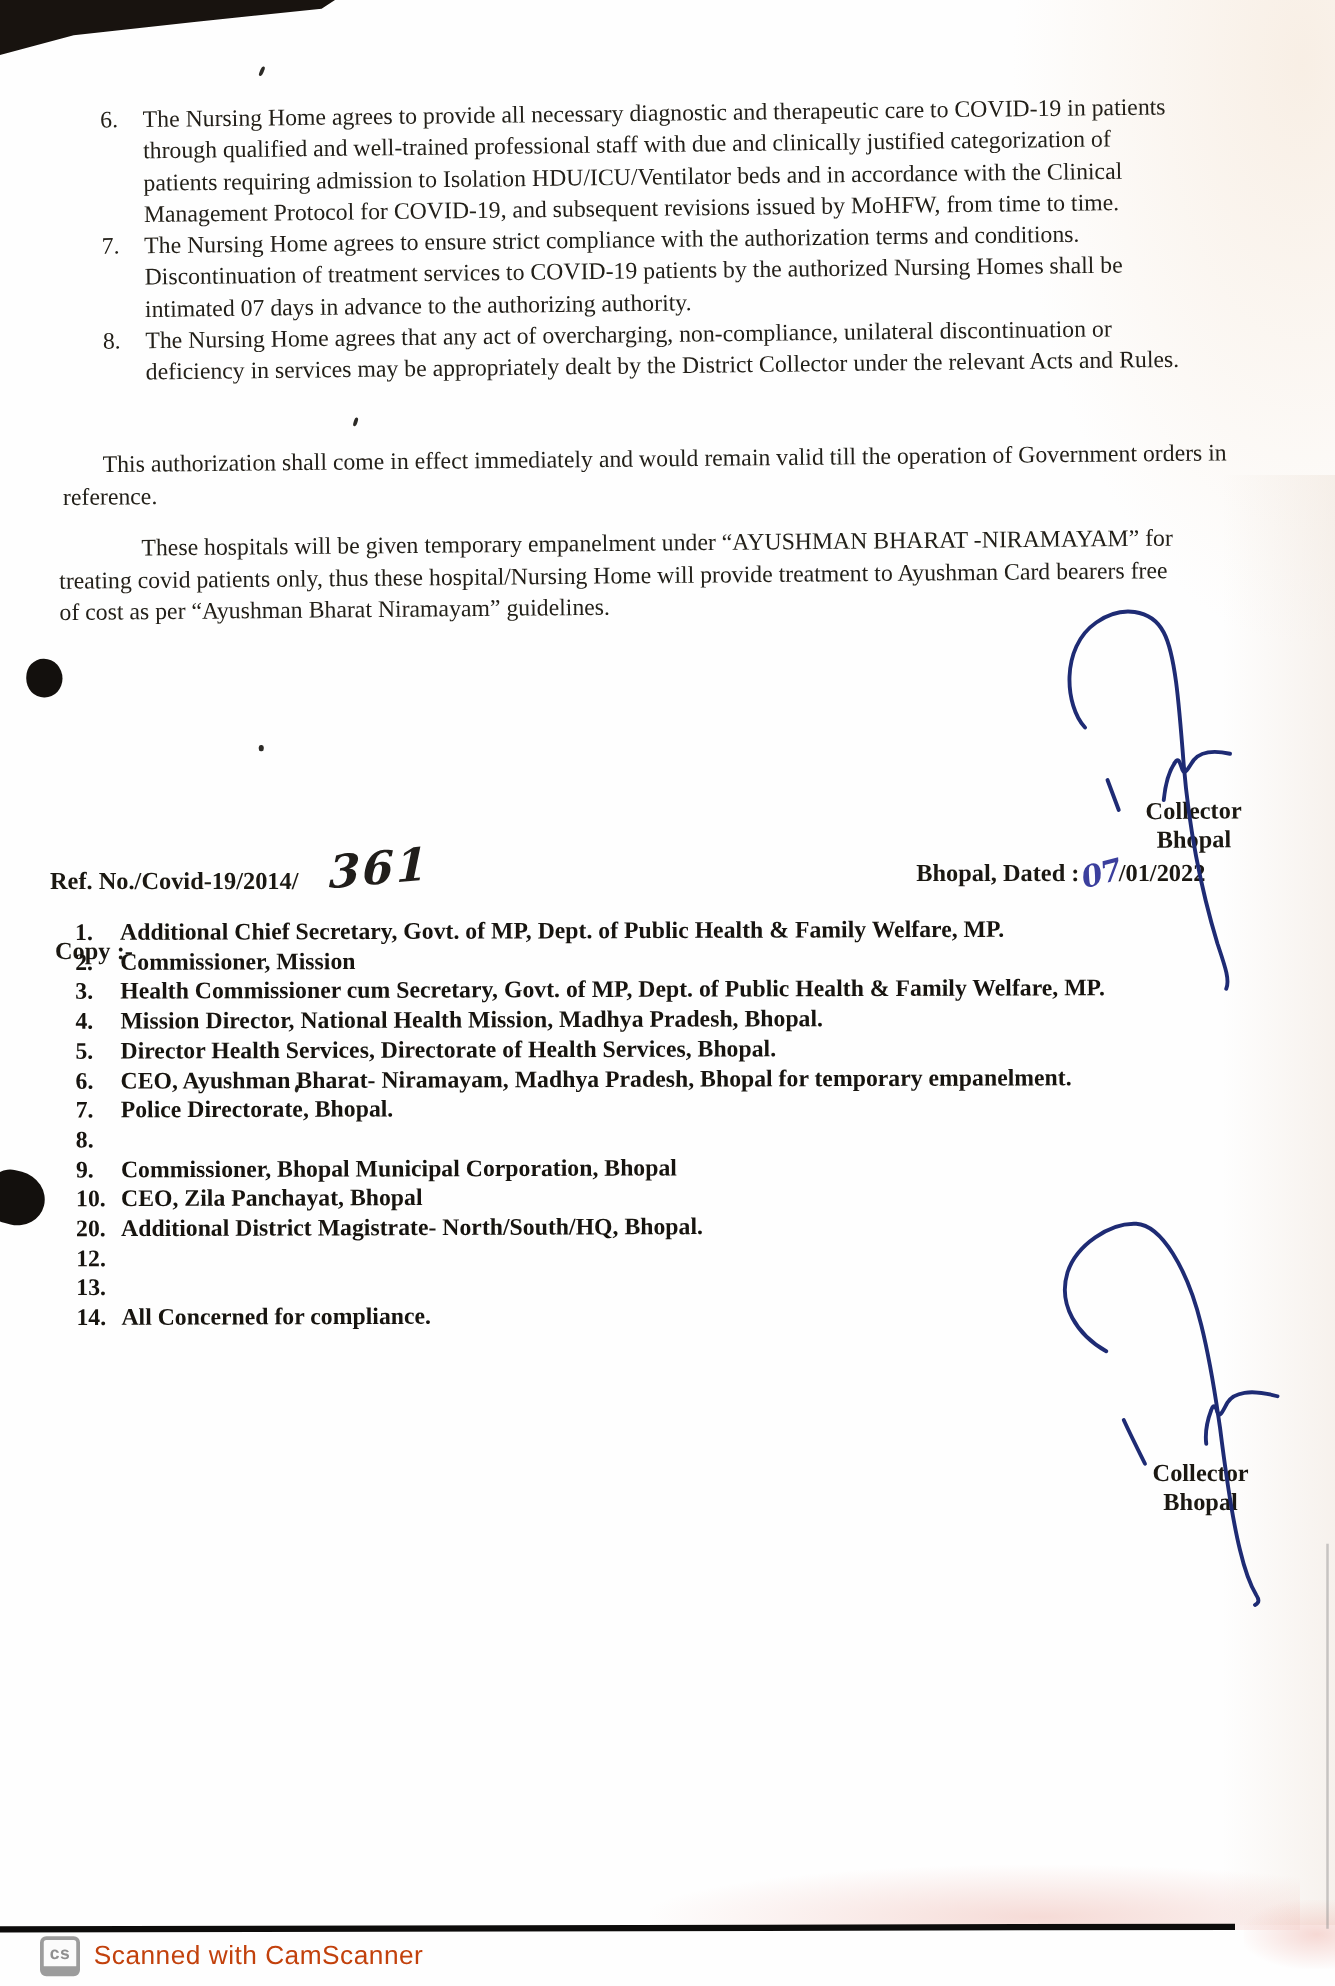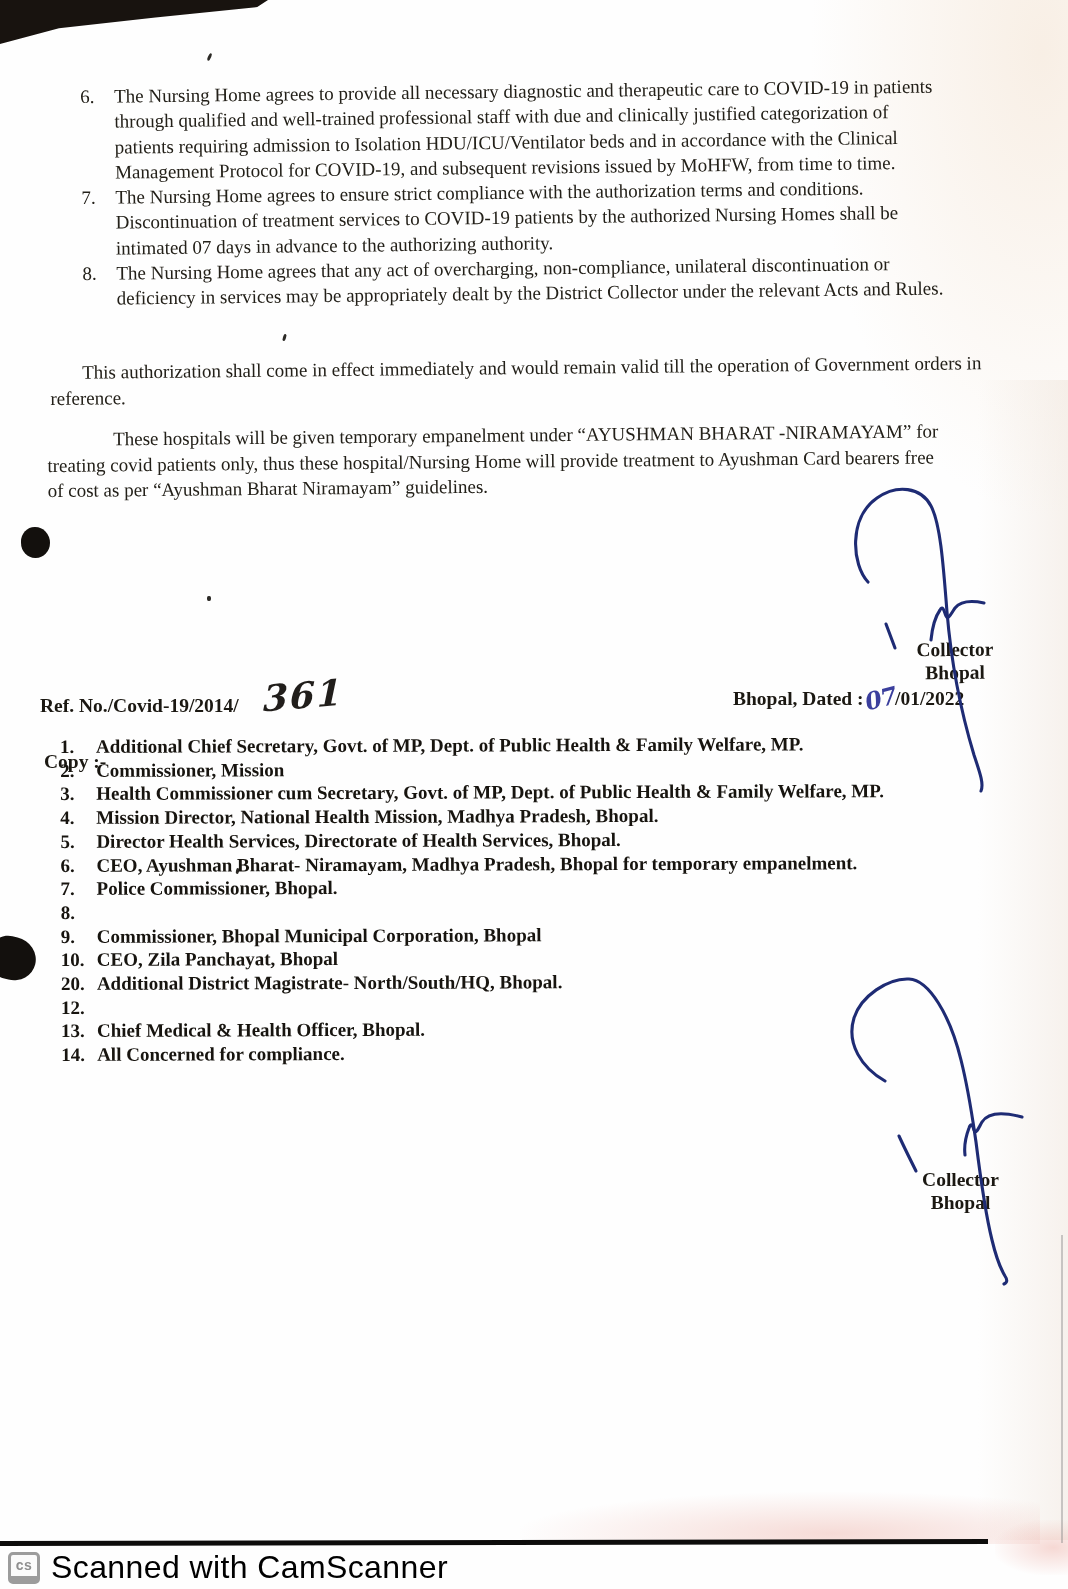--- a/index.html
+++ b/index.html
@@ -64,22 +64,22 @@
   .copyitem .cnum{flex:0 0 36px;}
   
   .ink{position:absolute;left:0;top:0;pointer-events:none;}
   
   .footer-line{position:absolute;left:0;top:1541px;width:988px;height:4.5px;background:#0d0c0b;
     transform:rotate(-0.12deg);transform-origin:0 0;}
   .footer{position:absolute;left:8px;top:1549px;display:flex;align-items:center;gap:11px;
     font-family:"Liberation Sans", sans-serif;}
   .cs-icon{width:26px;height:21px;border:3px solid #9c9c9c;border-bottom-width:8px;border-radius:5px;
     background:#fbfbfb;color:#8f8f8f;font-weight:bold;font-size:14px;line-height:20px;text-align:center;
-    letter-spacing:0.5px;}
-  .cs-text{color:#000000;font-size:32px;letter-spacing:0.4px;}
+    letter-spacing:0.5px;margin-left:24px;}
+  .cs-text{color:#c2410c;font-size:21px;letter-spacing:0.4px;}
 </style>
 </head>
 <body>
 
 <div class="page">
 
   <div class="shade-topright"></div>
   <div class="shade-rightcol"></div>
   <div class="smudge-bottom"></div>
   <div class="smudge-corner"></div>
@@ -143,21 +143,21 @@
     <div class="copyitem">
         <span class="cnum">5.</span>
         <span>Director Health Services, Directorate of Health Services, Bhopal.</span>
       </div>
     <div class="copyitem">
         <span class="cnum">6.</span>
         <span>CEO, Ayushman Bharat- Niramayam, Madhya Pradesh, Bhopal for temporary empanelment.</span>
       </div>
     <div class="copyitem">
         <span class="cnum">7.</span>
-        <span>Police Commissioner, Bhopal.</span>
+        <span>Police Directorate, Bhopal.</span>
       </div>
     <div class="copyitem">
         <span class="cnum">8.</span>
       </div>
     <div class="copyitem">
         <span class="cnum">9.</span>
         <span>Commissioner, Bhopal Municipal Corporation, Bhopal</span>
       </div>
     <div class="copyitem">
         <span class="cnum">10.</span>
@@ -165,21 +165,20 @@
       </div>
     <div class="copyitem">
         <span class="cnum">20.</span>
         <span>Additional District Magistrate- North/South/HQ, Bhopal.</span>
       </div>
     <div class="copyitem">
         <span class="cnum">12.</span>
       </div>
     <div class="copyitem">
         <span class="cnum">13.</span>
-        <span>Chief Medical &amp; Health Officer, Bhopal.</span>
       </div>
     <div class="copyitem">
         <span class="cnum">14.</span>
         <span>All Concerned for compliance.</span>
       </div>
   </div>
 
   <div class="sig-text sig2-text">
     <div>Collector</div>
     <div>Bhopal</div>

